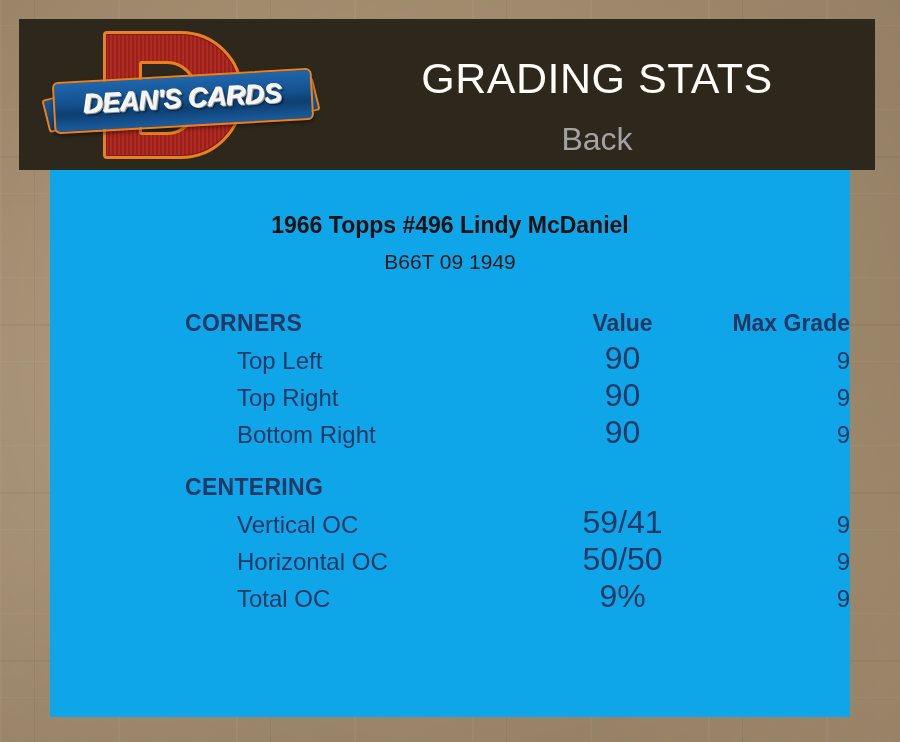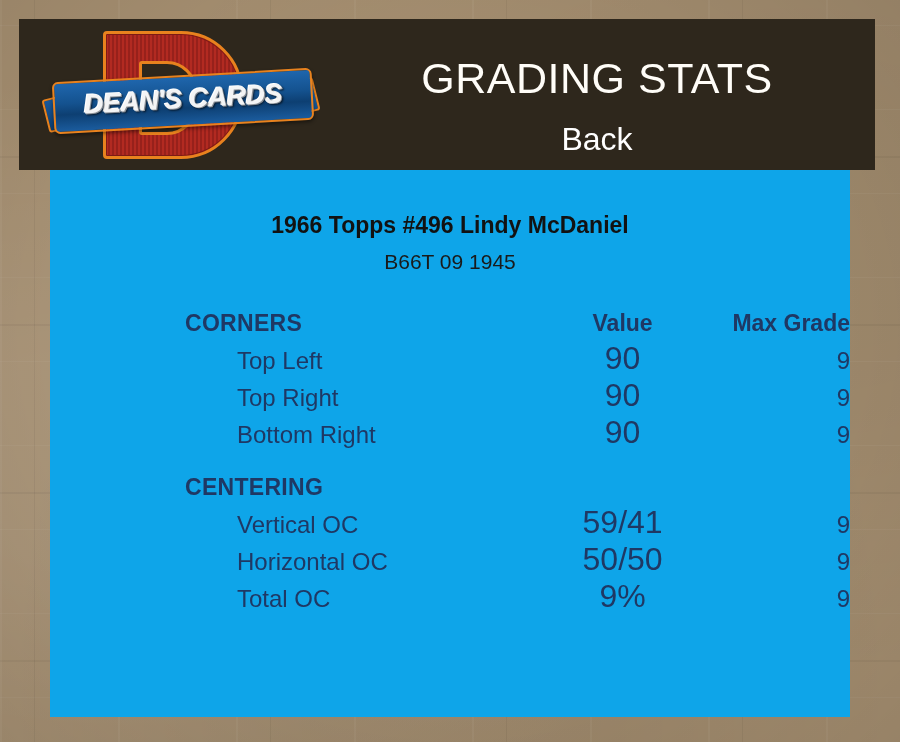--- a/index.html
+++ b/index.html
@@ -41,21 +41,21 @@
     background:#2e271c;
   }
   #header-titles{
     position:absolute;left:300px;top:0;width:556px;height:173px;
     display:flex;flex-direction:column;align-items:center;justify-content:center;
   }
   #header-title{
     color:#fffdf8;font-size:43px;line-height:50px;letter-spacing:.5px;font-weight:400;
   }
   #header-subtitle{
-    color:#ffffff;font-size:32px;line-height:40px;font-weight:400;margin-top:16px;
+    color:#a3a3a3;font-size:32px;line-height:40px;font-weight:400;margin-top:16px;
   }
 
   
   #logo{
     position:absolute;left:26px;top:8px;width:272px;height:136px;
   }
   
   #logo-d{
     position:absolute;left:58px;top:4px;width:140px;height:128px;
   }
@@ -160,21 +160,21 @@
   <div id="header-titles">
     <div id="header-title">GRADING STATS</div>
     <div id="header-subtitle">Back</div>
   </div>
 
 </div>
 
 <div id="content-panel">
 
   <div id="card-title">1966 Topps #496 Lindy McDaniel</div>
-  <div id="card-subtitle">B66T 09 1945</div>
+  <div id="card-subtitle">B66T 09 1949</div>
 
   <div id="stats">
     <table class="stats-table">
       <tbody>
 
         <tr class="section-head">
           <td class="col-label">CORNERS</td>
           <td class="col-value">Value</td>
           <td class="col-max">Max Grade</td>
         </tr>

